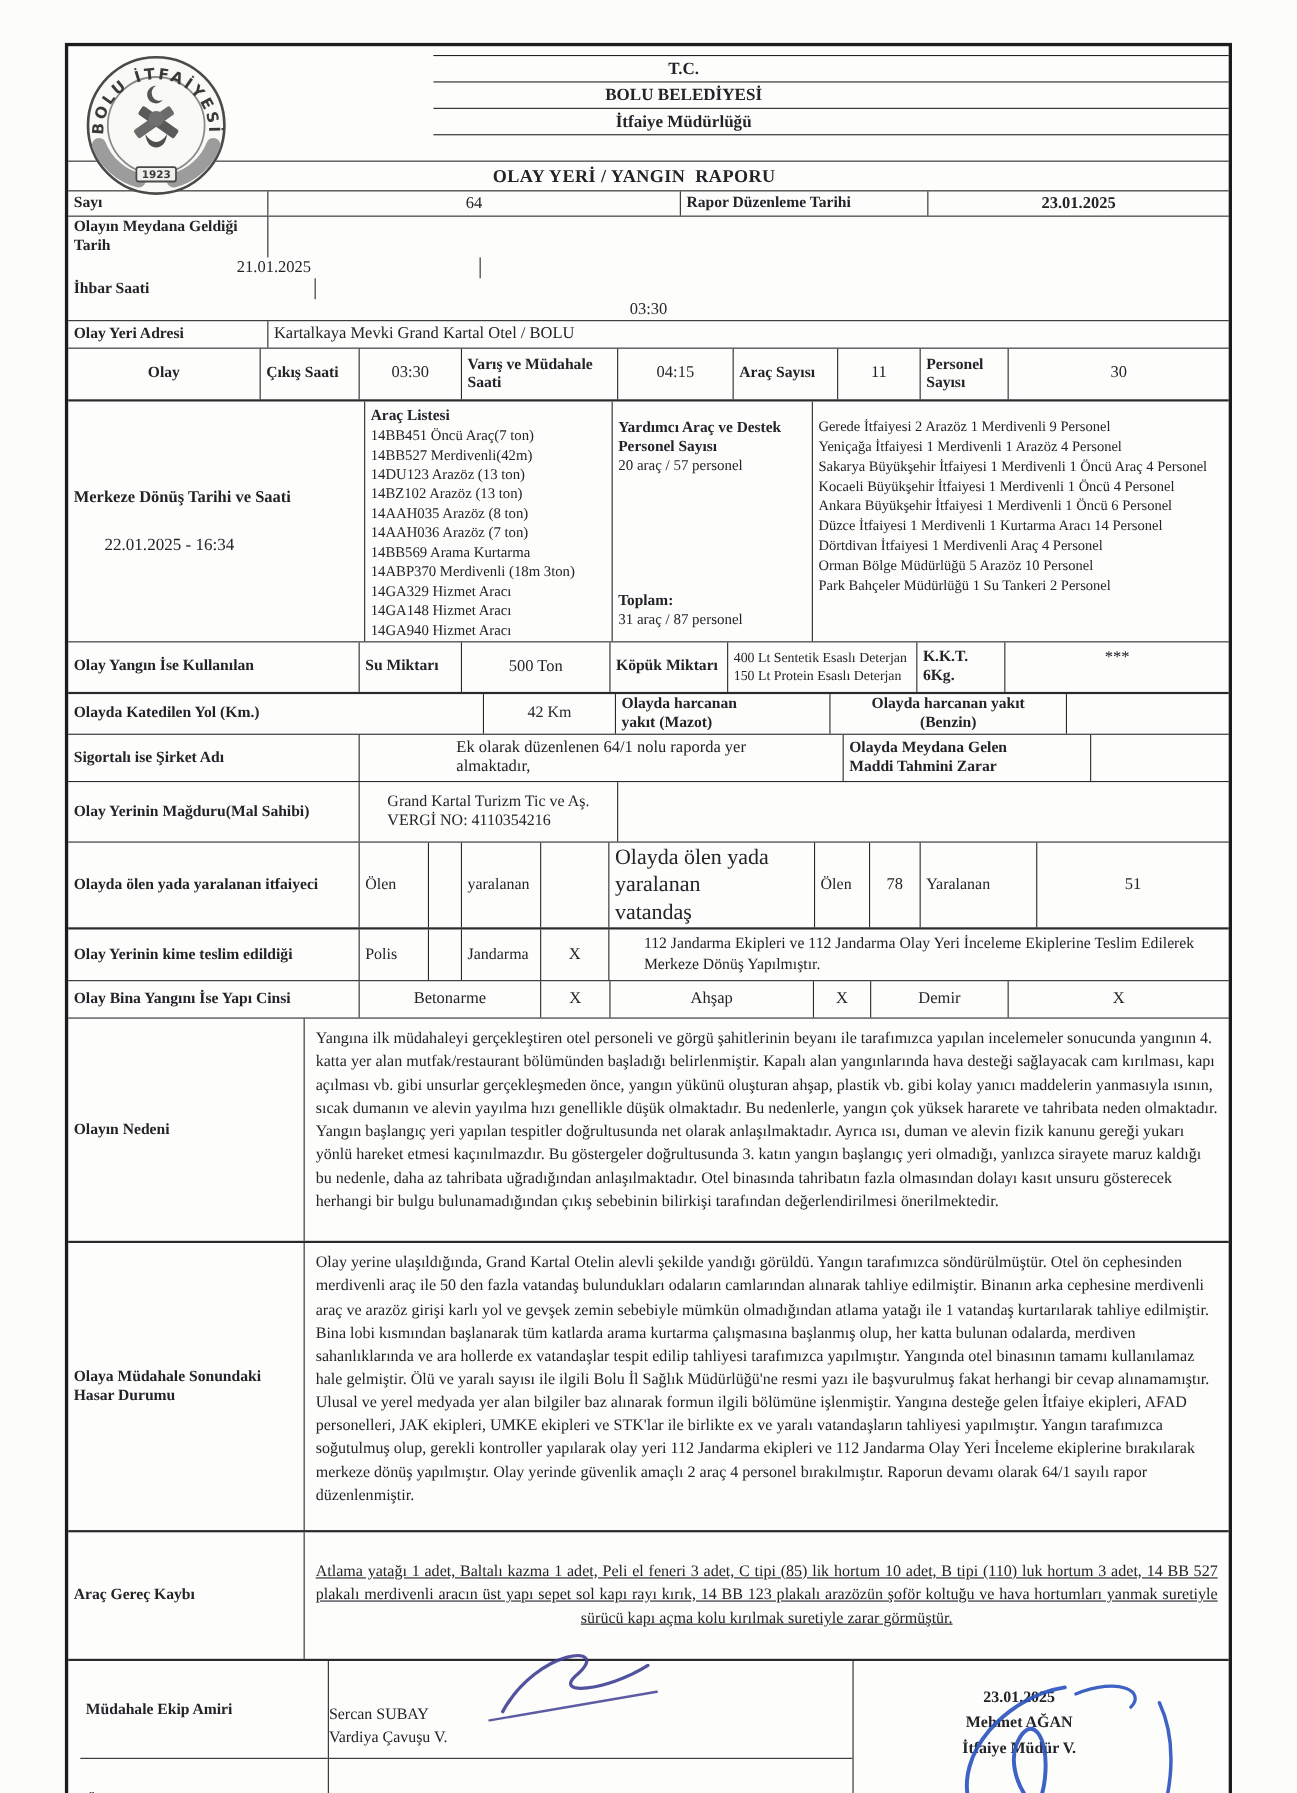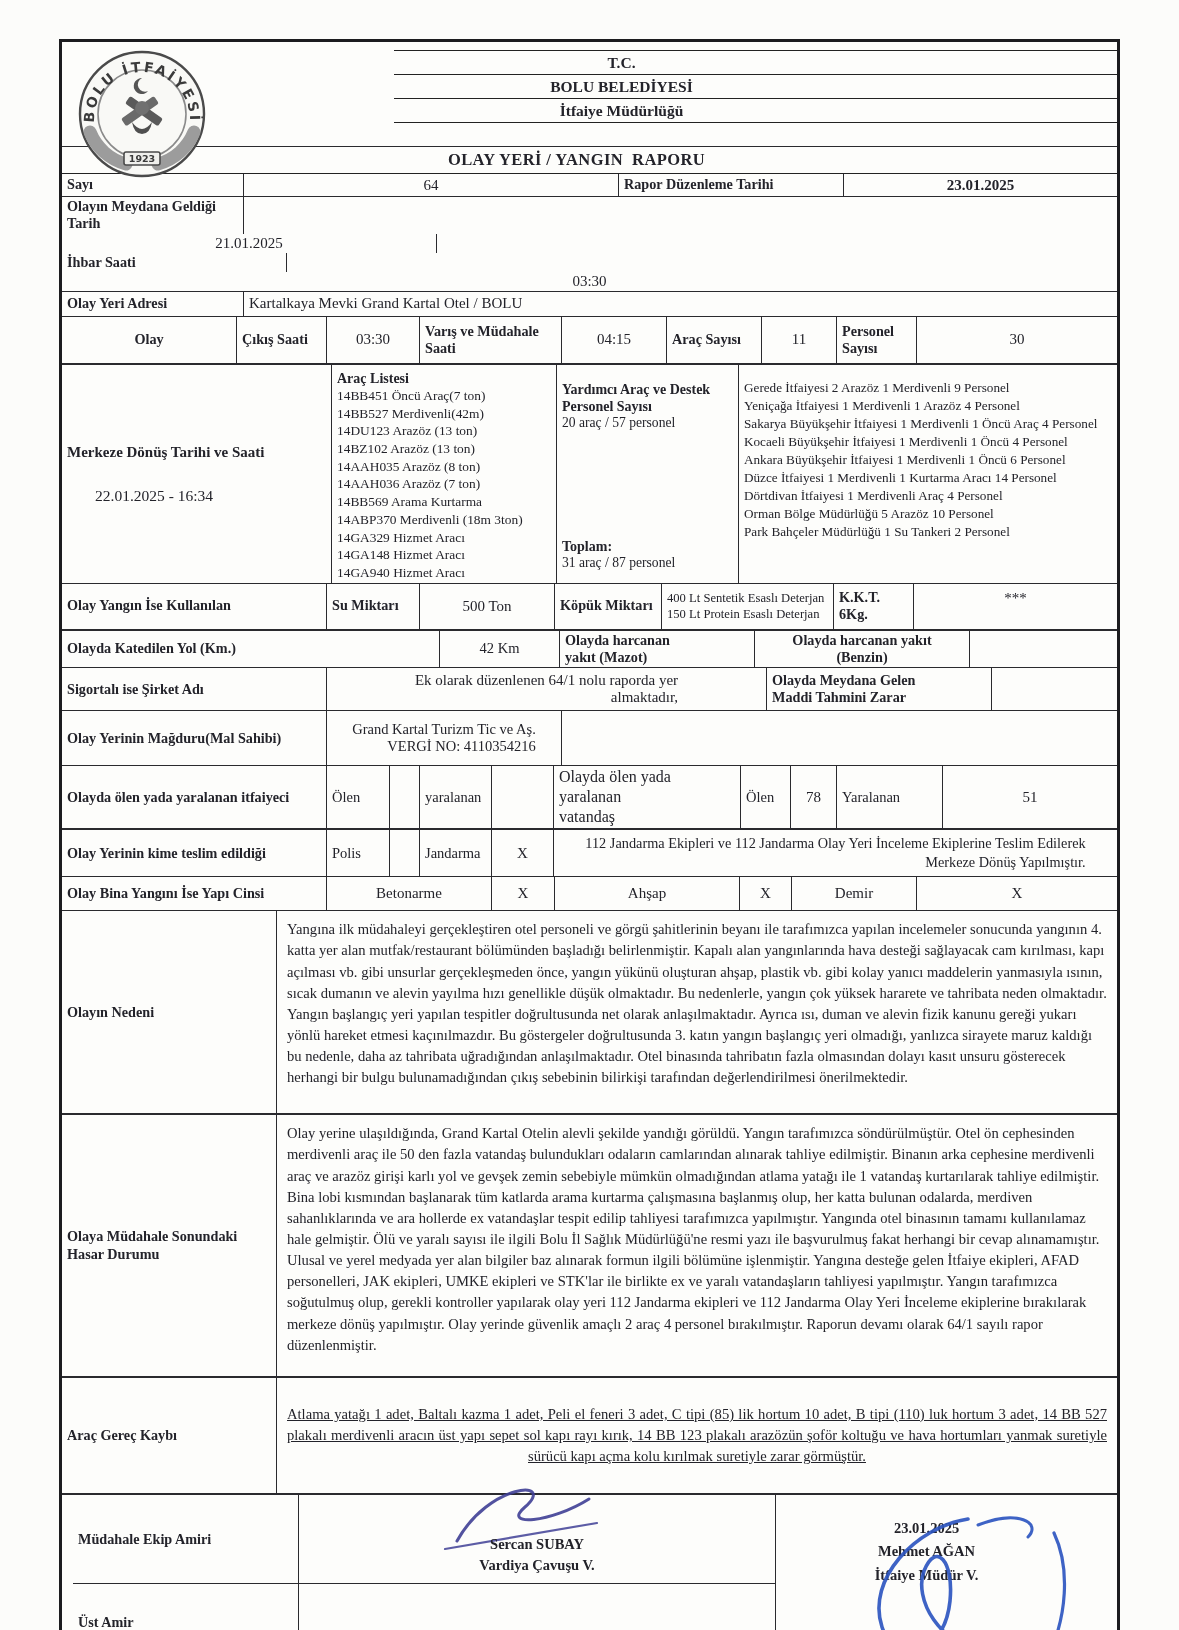--- a/index.html
+++ b/index.html
@@ -6,21 +6,21 @@
   .paper{position:relative;width:1179px;height:1630px;background:#fcfcfa;margin:0 auto;
          font-family:"Liberation Serif","DejaVu Serif",serif;color:#23232a;overflow:hidden;}
   .form{position:absolute;left:59px;top:39px;width:1061px;border:3.2px solid #1c1c1f;background:#fdfdfb;box-sizing:border-box;}
   .r{display:flex;border-bottom:1.6px solid #2a2a2e;box-sizing:border-box;}
   .r.heavy{border-bottom-width:2.6px;}
   .r:last-child{border-bottom:none;margin-left:11px;}
   .c{border-right:1.6px solid #2a2a2e;box-sizing:border-box;display:flex;align-items:center;padding:1px 5px;min-height:100%;}
   .c:last-child{border-right:none;}
   .grow{flex:1;}
   .lab{font-weight:bold;font-size:14.2px;justify-content:flex-start;text-align:left;line-height:1.22;}
-  .val{font-size:15px;justify-content:center;text-align:right;}
+  .val{font-size:15px;justify-content:center;text-align:left;}
   .small{font-size:12.6px;line-height:1.3;}
   .pre{white-space:pre-line;}
   .top{align-items:flex-start;}
   
   .hdr{position:relative;height:104px;border-bottom:1.6px solid #2a2a2e;}
   .hdr-right{margin-left:332px;height:100%;display:flex;flex-direction:column;}
   .hdr-line{flex:1;display:flex;align-items:center;justify-content:center;border-bottom:1.7px solid #222;
             padding-right:268px;font-weight:bold;font-size:15.5px;}
   .hdr-line.first{border-top:1.7px solid #222;margin-top:8px;}
   .hdr-line:last-child{border-bottom:none;}
@@ -189,21 +189,21 @@
 VERGİ NO: 4110354216</div>
       <div class="c grow"></div>
     </div>
 
     <div class="r heavy" style="min-height:58px">
       <div class="c lab" style="width:265px">Olayda ölen yada yaralanan itfaiyeci</div>
       <div class="c" style="width:63px;font-size:14.5px">Ölen</div>
       <div class="c" style="width:30px"></div>
       <div class="c" style="width:72px;font-size:14.5px">yaralanan</div>
       <div class="c" style="width:62px"></div>
-      <div class="c pre" style="width:187px;font-size:16px;line-height:1.25">Olayda ölen yada yaralanan
+      <div class="c pre" style="width:187px;font-size:20px;line-height:1.25">Olayda ölen yada yaralanan
 vatandaş</div>
       <div class="c" style="width:50px;font-size:14.5px">Ölen</div>
       <div class="c val" style="width:46px">78</div>
       <div class="c" style="width:106px;font-size:14.5px">Yaralanan</div>
       <div class="c val grow">51</div>
     </div>
 
     <div class="r" style="min-height:47px">
       <div class="c lab" style="width:265px">Olay Yerinin kime teslim edildiği</div>
       <div class="c" style="width:63px;font-size:14.5px">Polis</div>
@@ -244,21 +244,21 @@
       <div style="width:226px;display:flex;flex-direction:column;border-right:1.6px solid #2a2a2e;box-sizing:border-box">
         <div class="lab" style="min-height:88px;display:flex;align-items:center;padding:0 5px;border-bottom:1.6px solid #2a2a2e">Müdahale Ekip Amiri</div>
         <div class="lab" style="flex:1;display:flex;align-items:center;padding:0 5px">Üst Amir</div>
       </div>
       <div style="width:477px;display:flex;flex-direction:column;border-right:1.6px solid #2a2a2e;box-sizing:border-box">
         <div style="min-height:88px;position:relative;border-bottom:1.6px solid #2a2a2e">
           <svg style="position:absolute;left:140px;top:-18px" width="210" height="78" viewBox="0 0 210 78">
             <path d="M18,64 C50,6 118,2 86,30 C62,50 112,46 150,22" fill="none" stroke="#3f3f95" stroke-width="3" stroke-linecap="round" opacity="0.9"></path>
             <path d="M6,72 L158,46" fill="none" stroke="#3f3f95" stroke-width="2.2" stroke-linecap="round" opacity="0.85"></path>
           </svg>
-          <div style="position:absolute;left:0;right:0;bottom:6px;text-align:center;font-weight:bold;font-size:14.5px;line-height:1.5">
+          <div style="position:absolute;left:0;right:0;bottom:6px;text-align:left;font-weight:normal;font-size:14.5px;line-height:1.5">
             <div>Sercan SUBAY</div>
             <div>Vardiya Çavuşu V.</div>
           </div>
         </div>
         <div style="flex:1"></div>
       </div>
       <div class="grow" style="position:relative">
         <div style="position:absolute;left:0;right:40px;top:22px;text-align:center;font-weight:bold;font-size:14.5px;line-height:1.6">
           <div>23.01.2025</div>
           <div>Mehmet AĞAN</div>

